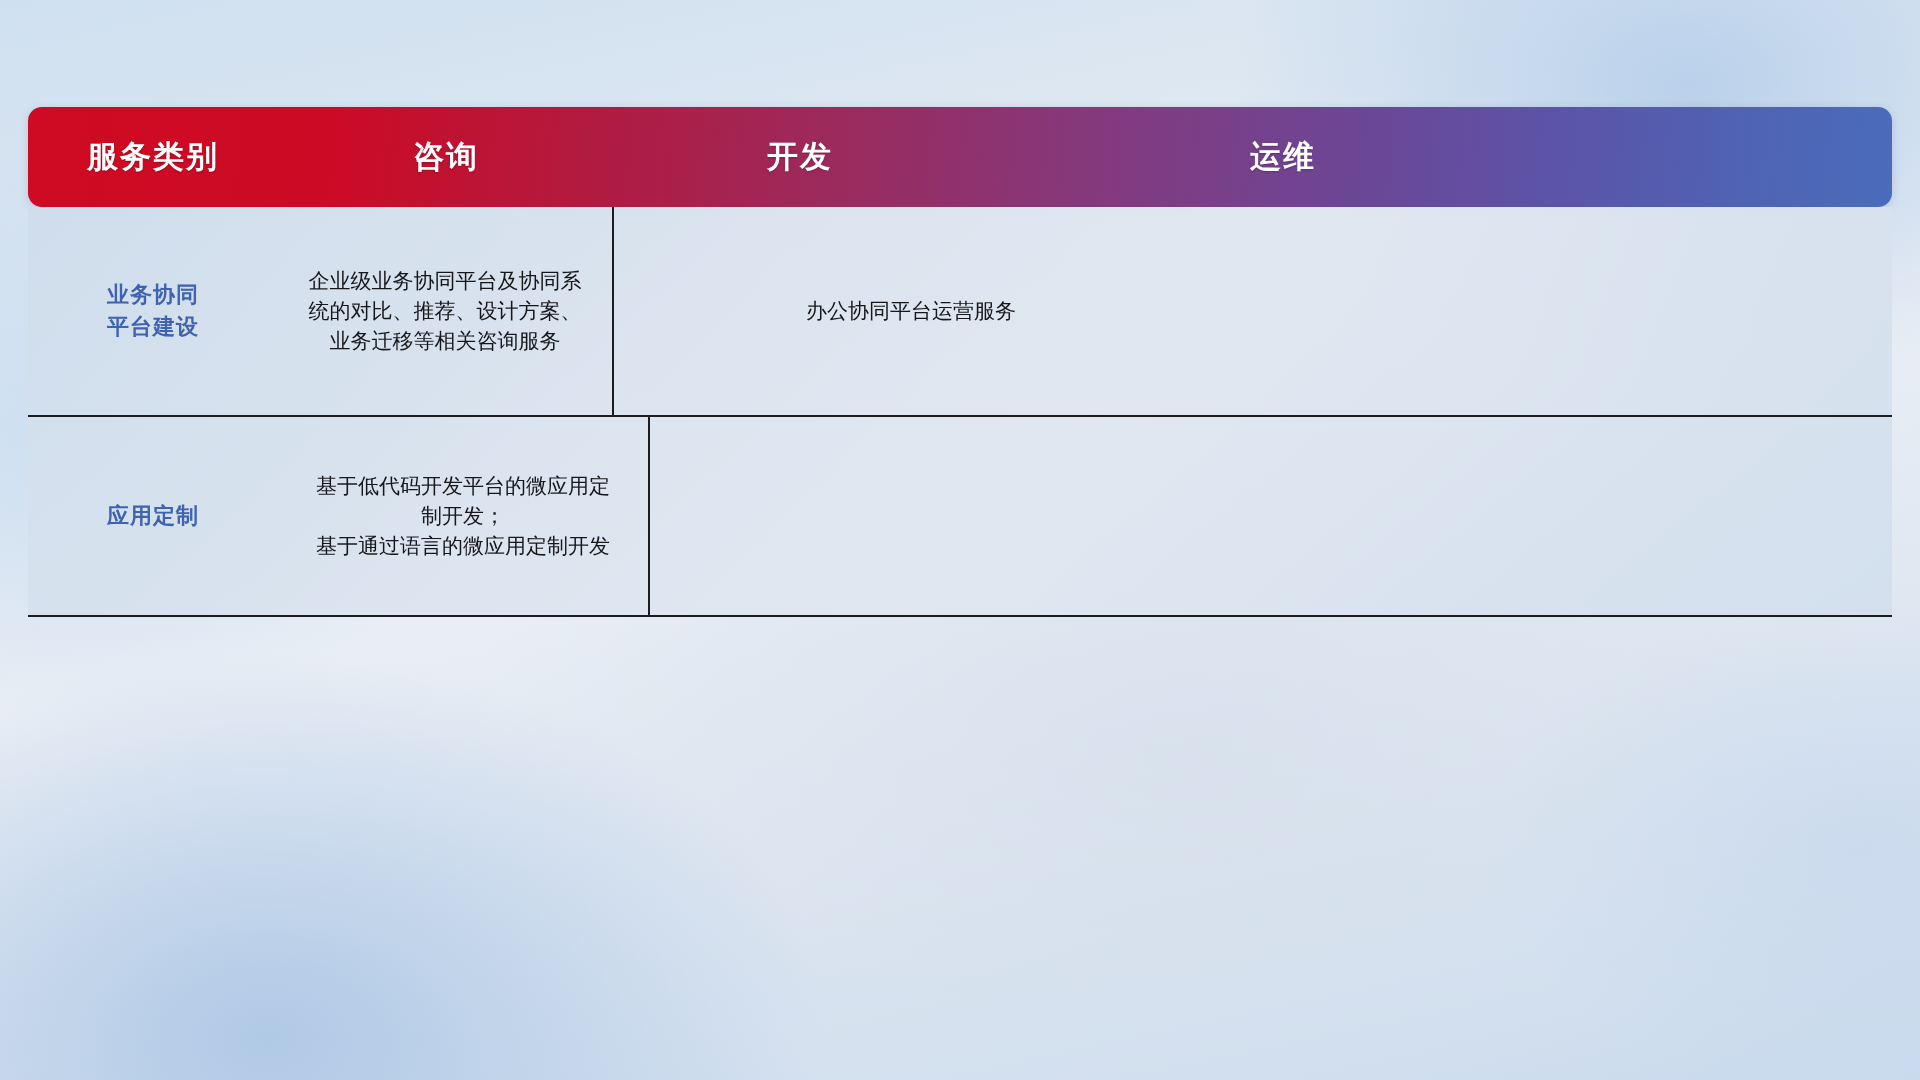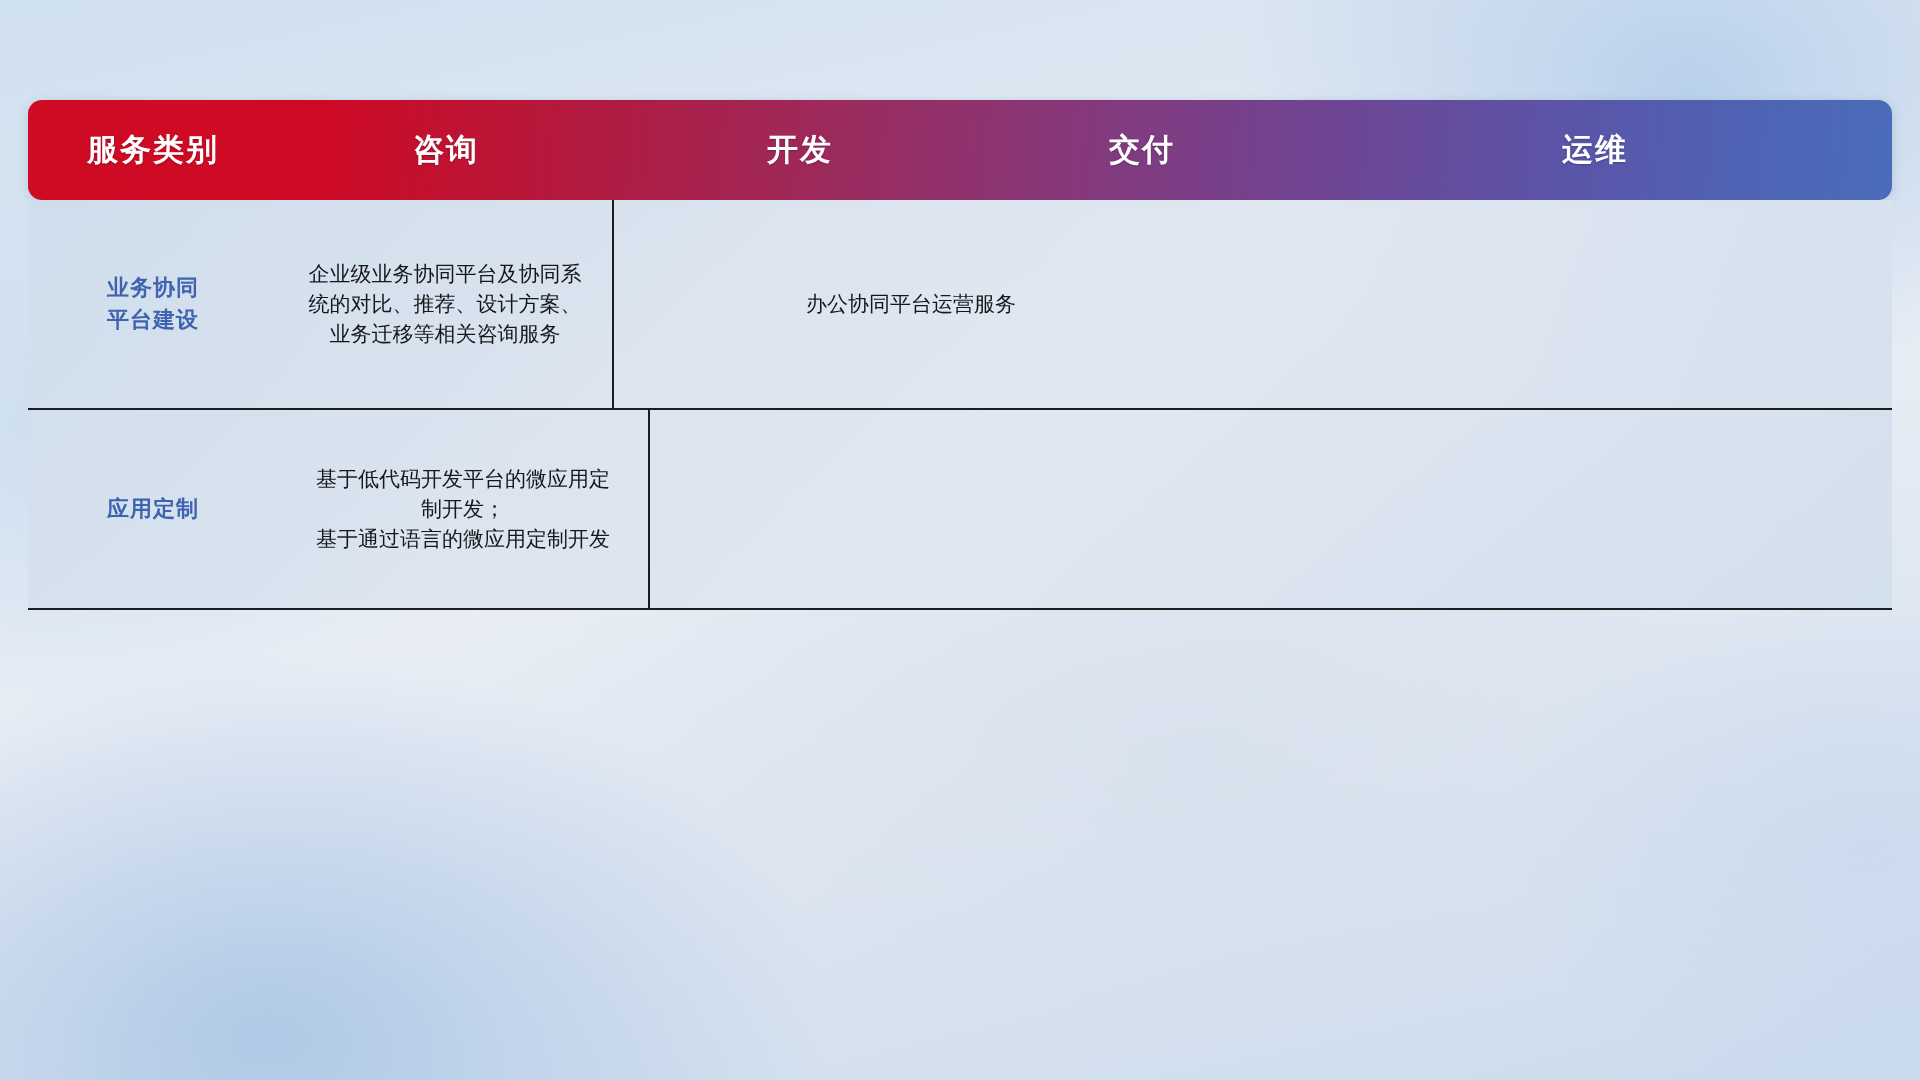--- a/index.html
+++ b/index.html
@@ -30,21 +30,21 @@
     inset: 0;
     background:
       radial-gradient(ellipse 620px 420px at 4% 40%, rgba(188,214,239,0.55) 0%, rgba(188,214,239,0) 70%),
       radial-gradient(ellipse 520px 360px at 97% 78%, rgba(196,214,236,0.55) 0%, rgba(196,214,236,0) 70%);
   }
 
   
   #table-root {
     position: absolute;
     left: 28px;
-    top: 100px;
+    top: 107px;
     width: 1864px;
   }
 
   
   .thead {
     display: flex;
     height: 100px;
     border-radius: 14px;
     overflow: hidden;
     background: linear-gradient(95deg,
@@ -127,21 +127,20 @@
 <body>
 
 <div id="page-bg"></div>
 
 <div id="table-root">
 
   <div class="thead">
     <div class="th c0">服务类别</div>
     <div class="th c1">咨询</div>
     <div class="th c2">开发</div>
-    <div class="th c3">交付</div>
     <div class="th c4">运维</div>
   </div>
 
   <div class="tbody">
 
     <div class="trow r0">
       <div class="td cat c0">业务协同
 平台建设</div>
       <div class="td c1">企业级业务协同平台及协同系
 统的对比、推荐、设计方案、

